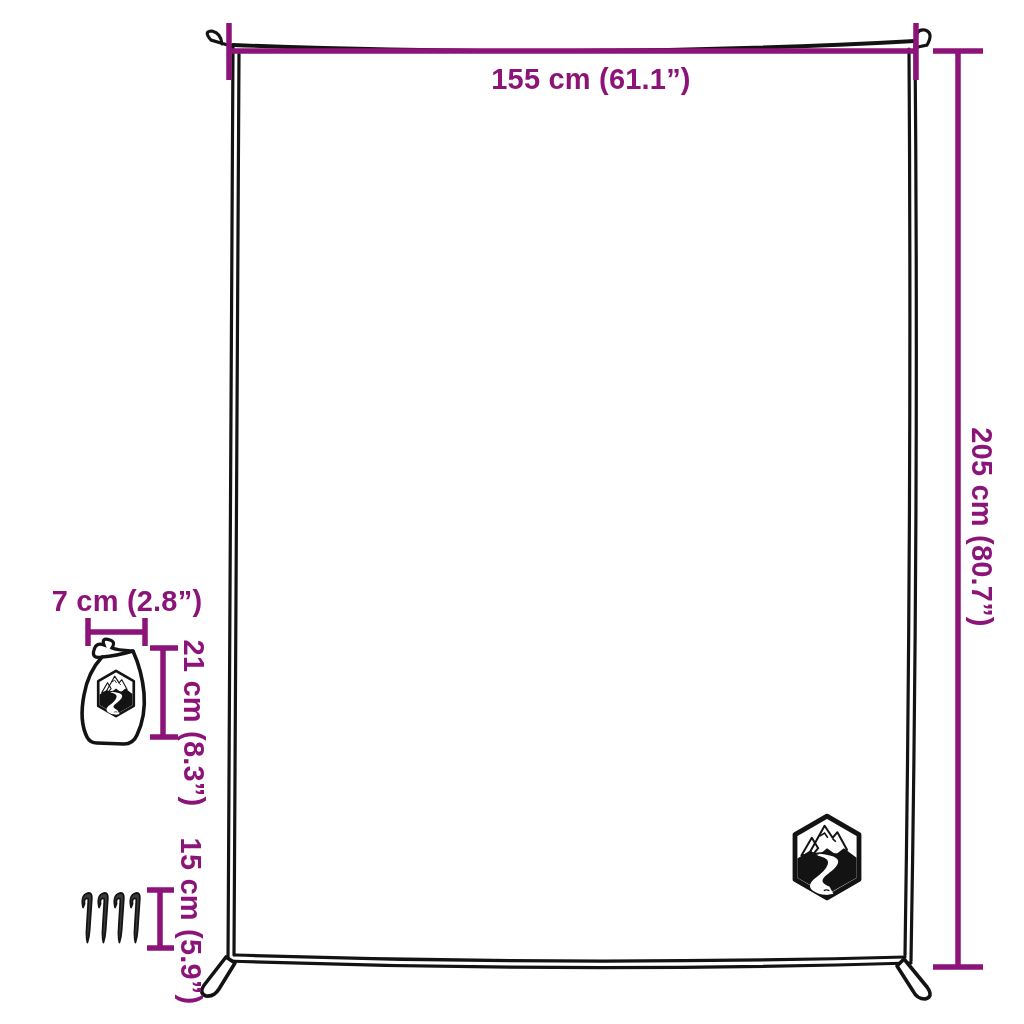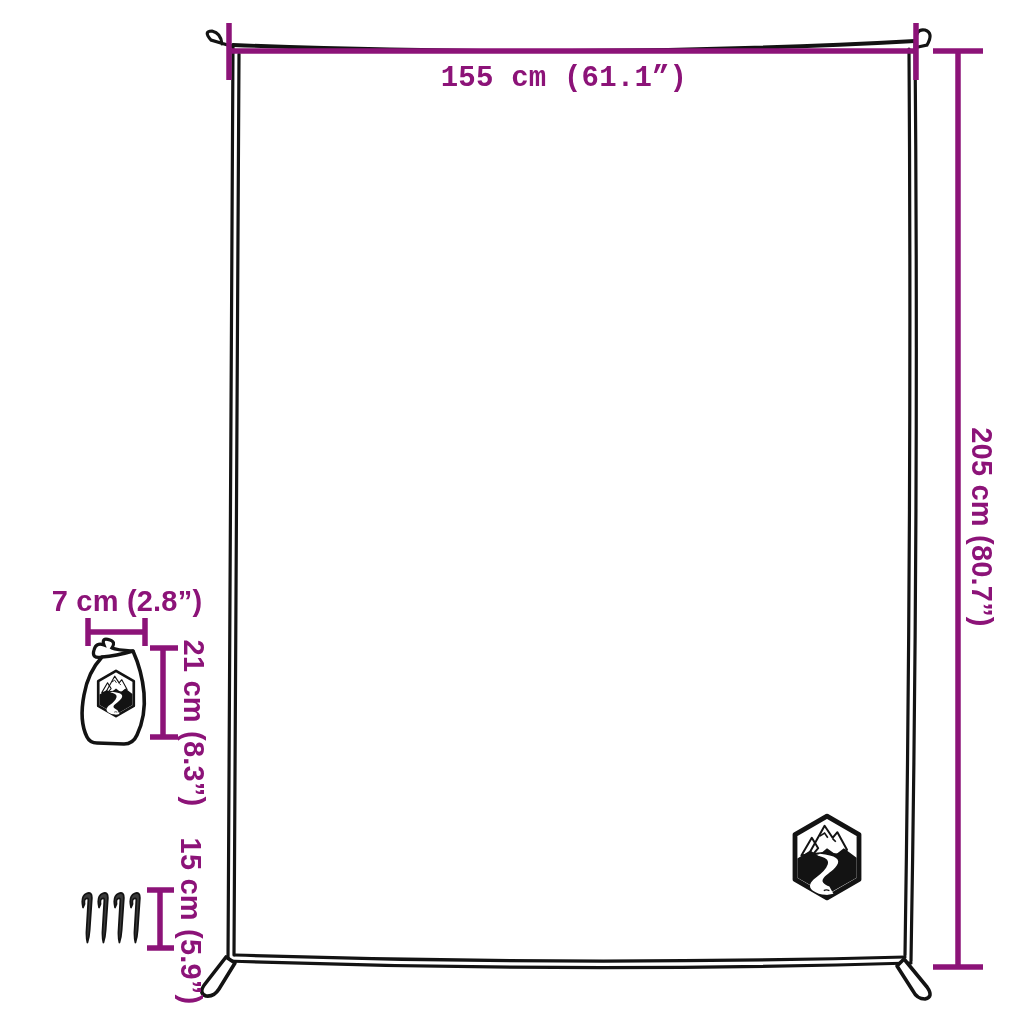--- a/index.html
+++ b/index.html
@@ -117,21 +117,21 @@
       <line x1="150" y1="648" x2="178" y2="648"></line>
       <line x1="150" y1="737" x2="178" y2="737"></line>
     </g>
     <g class="dim">
       <line x1="160" y1="890" x2="160" y2="948"></line>
       <line x1="147" y1="890" x2="174" y2="890"></line>
       <line x1="147" y1="948" x2="174" y2="948"></line>
     </g>
   </svg>
 
-  <div class="dimlabel" style="left:364px;top:61px;width:400px;font-family:Liberation Mono, monospace;">155 cm (61.1”)</div>
+  <div class="dimlabel" style="left:391px;top:61px;width:400px;">155 cm (61.1”)</div>
 
   <div class="dimlabel rot" style="left:782px;top:509px;width:400px;">205 cm (80.7”)</div>
 
   <div class="dimlabel" style="left:-23px;top:583px;width:300px;">7 cm (2.8”)</div>
 
   <div class="dimlabel rot" style="left:44px;top:705px;width:300px;">21 cm (8.3”)</div>
 
   <div class="dimlabel rot" style="left:41px;top:903px;width:300px;">15 cm (5.9”)</div>
 
 </div>

